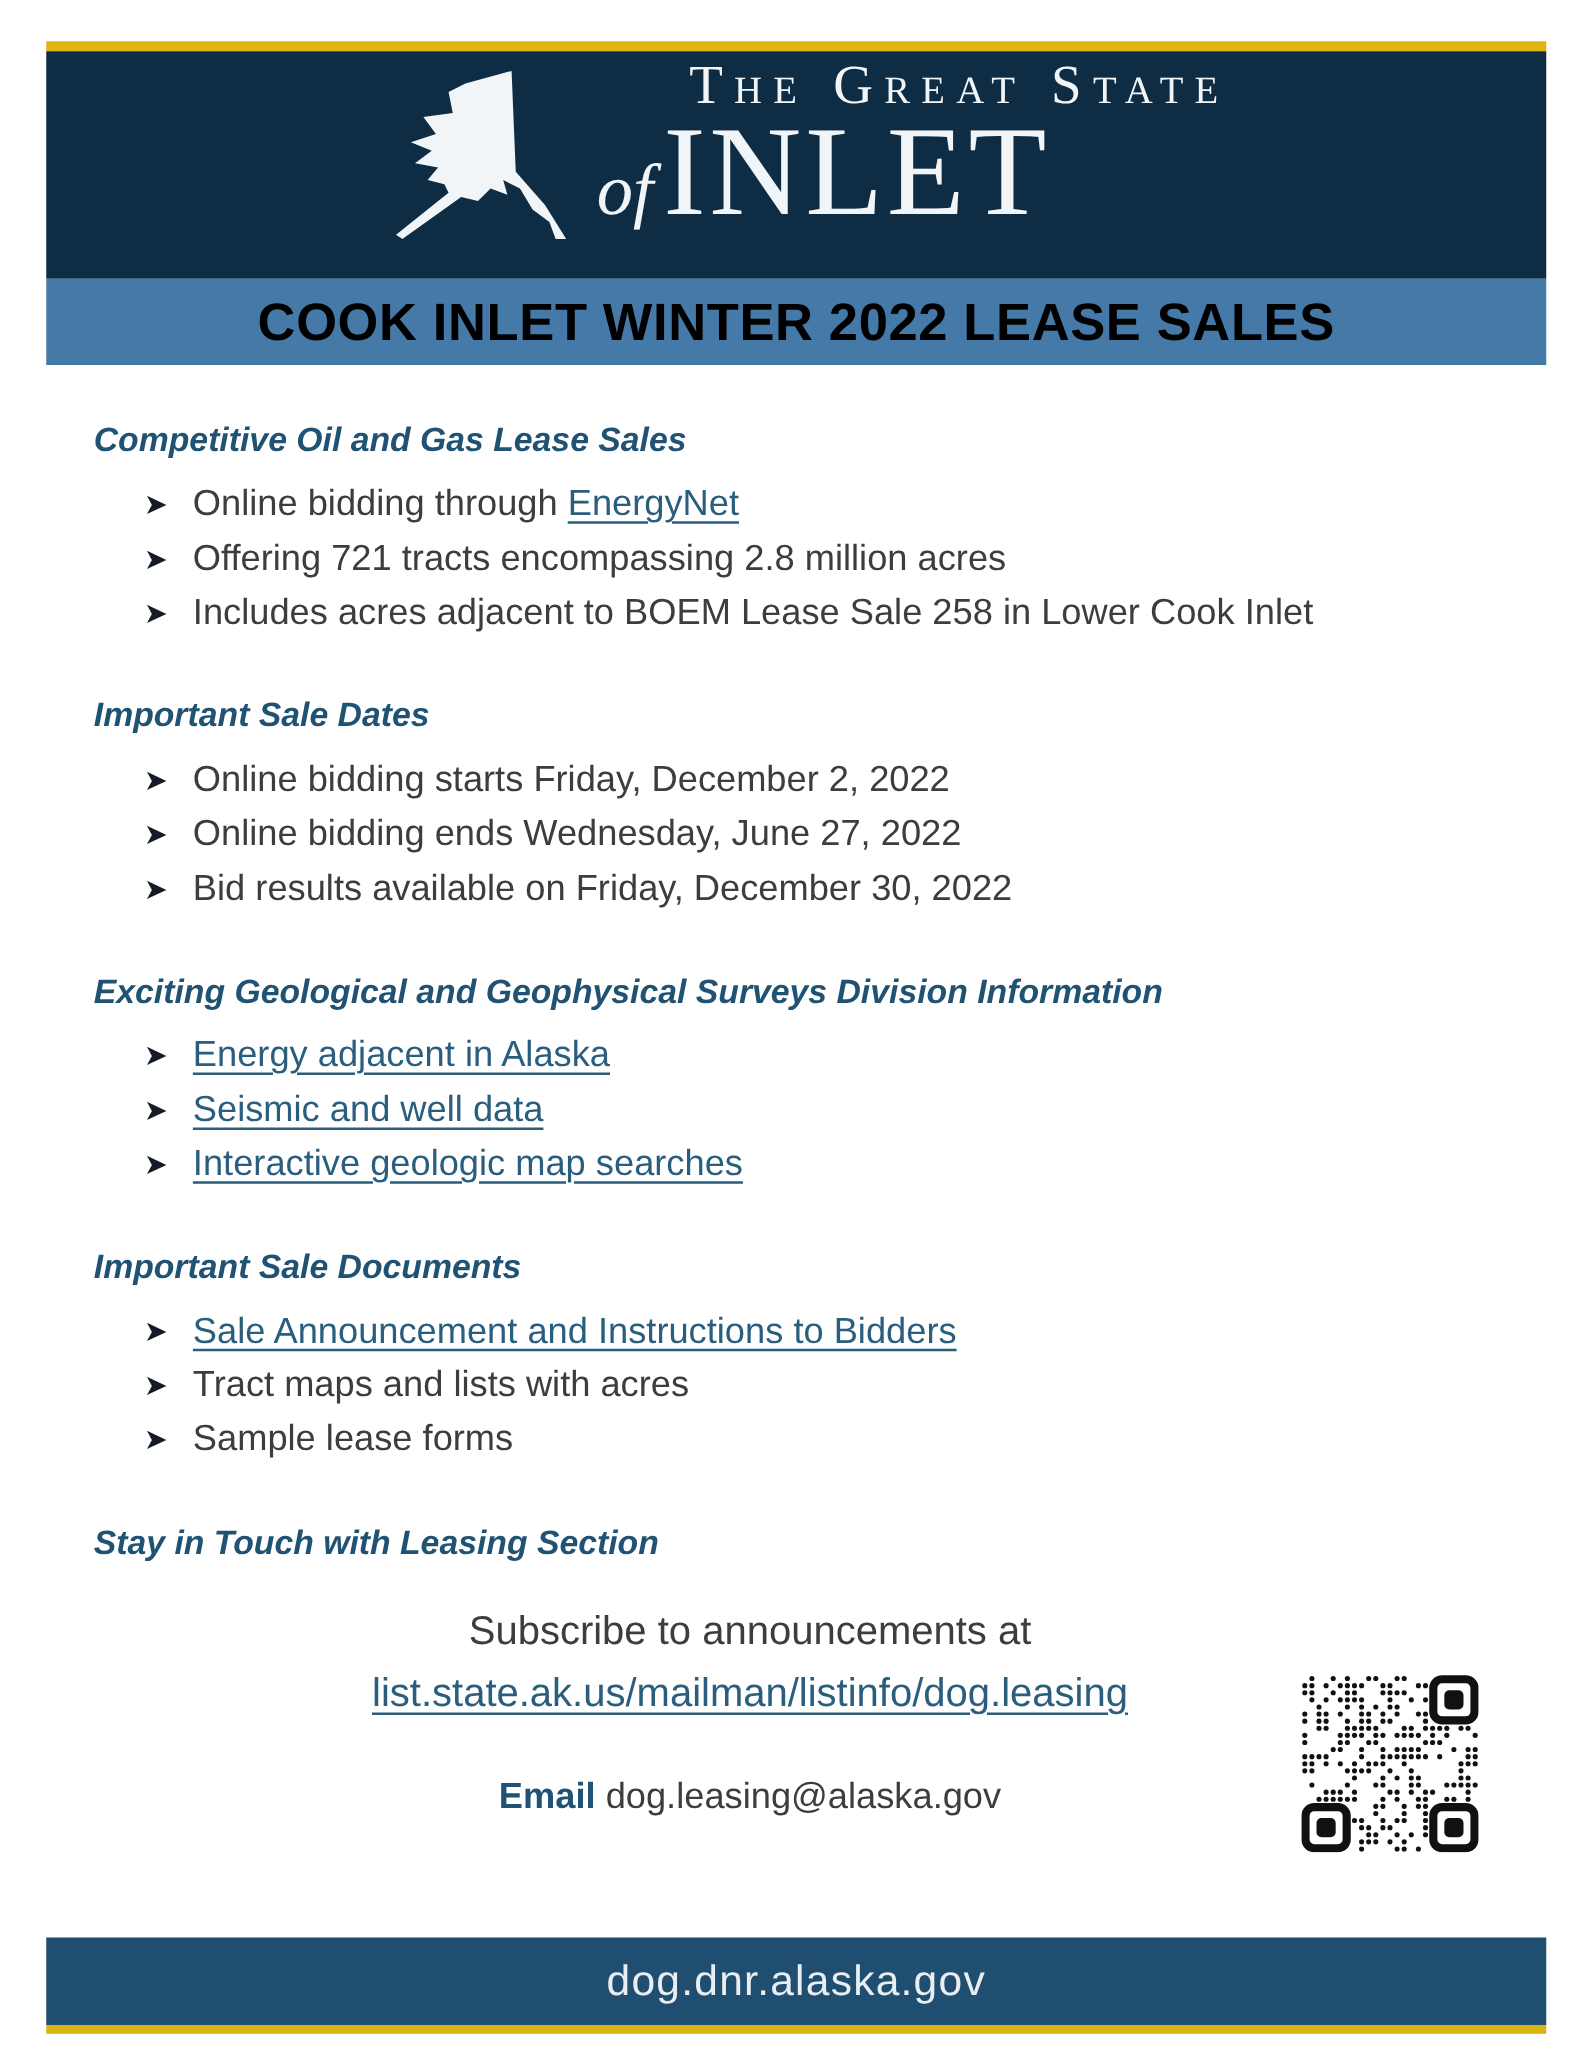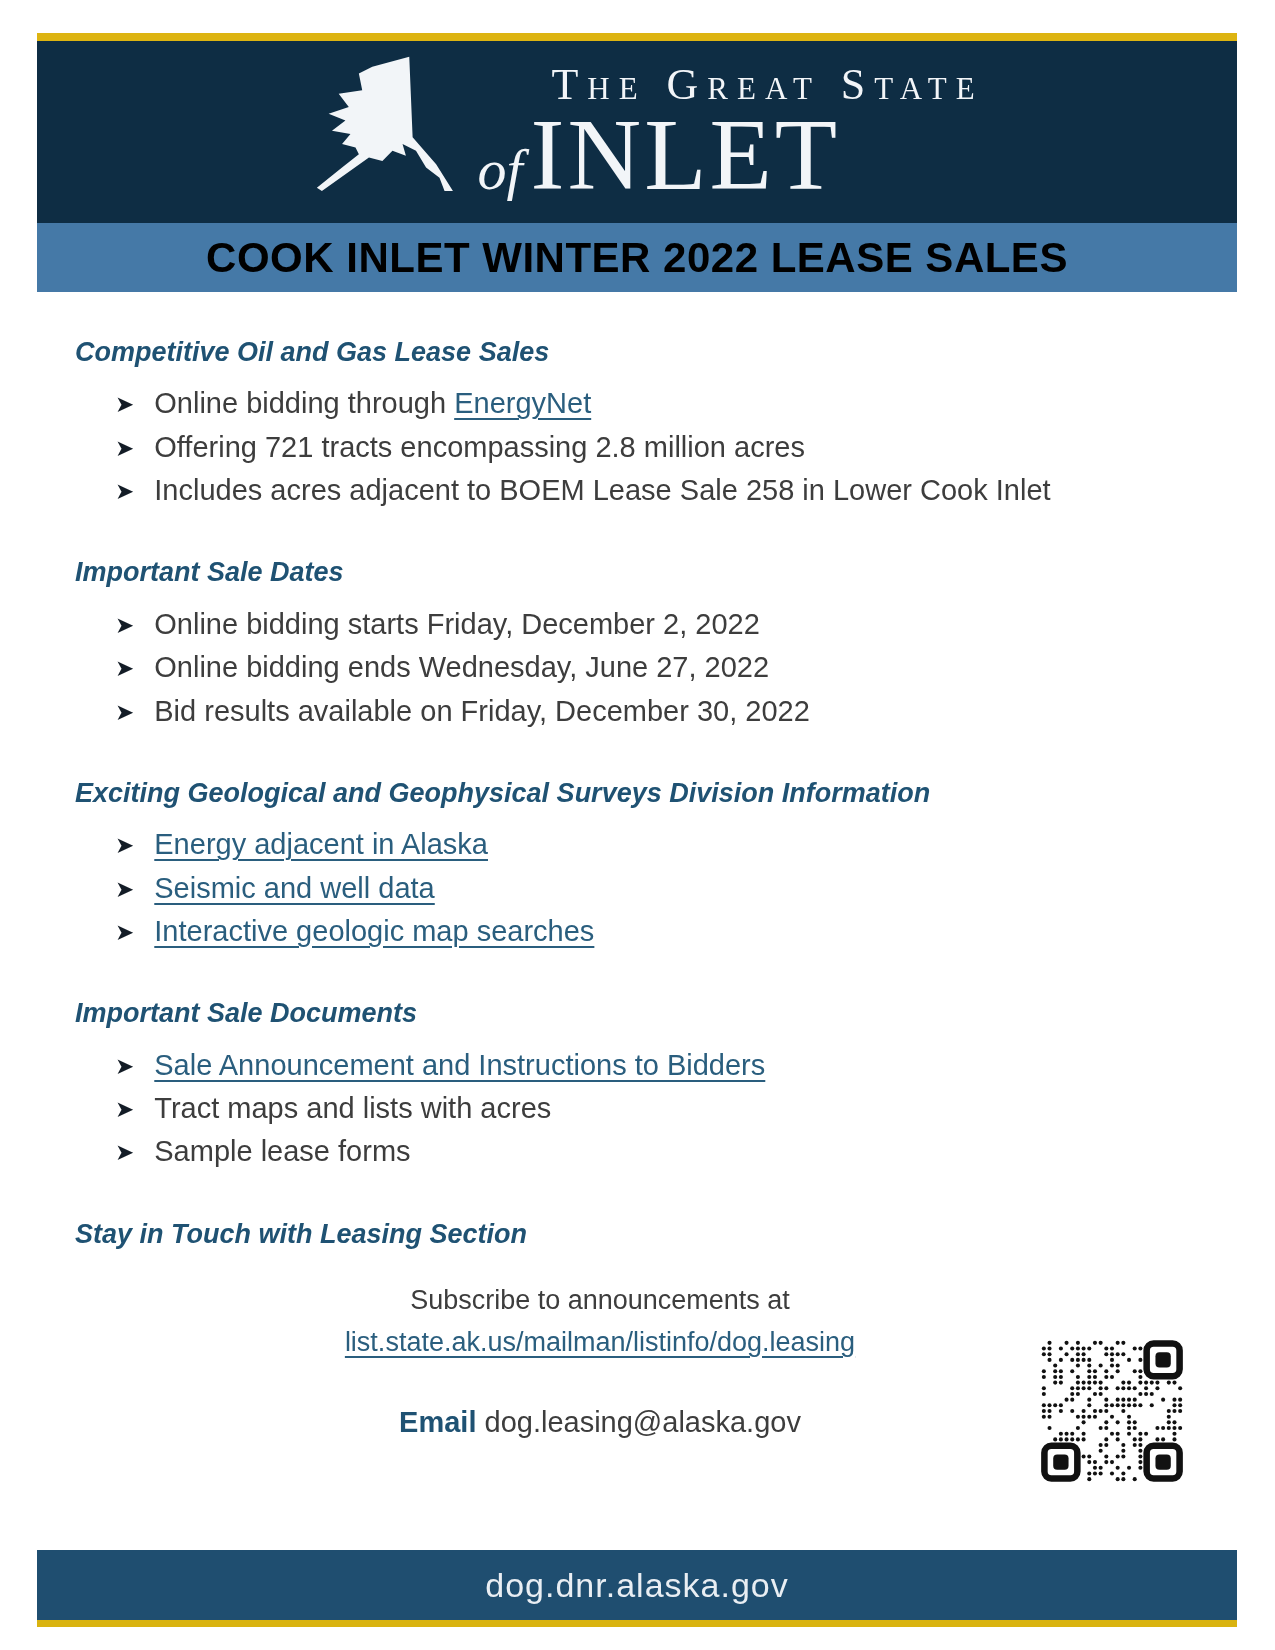--- a/index.html
+++ b/index.html
@@ -25,21 +25,21 @@
   }
 
   
   .header-wrap { position: absolute; top: 33px; left: 37px; width: 1200px; }
   .gold-bar-top { height: 8px; background: var(--gold); }
   .navy-header {
     height: 182px; background: var(--navy);
     display: flex; align-items: center; justify-content: center;
     color: var(--off-white);
   }
-  .logo { display: flex; align-items: center; }
+  .logo { display: flex; }
   .logo-map { width: 215px; height: 168px; margin-right: -28px; margin-top: 4px; flex: none; }
   .logo-text { display: flex; flex-direction: column; align-items: flex-start; }
   .logo-line1 {
     font-family: "Liberation Serif", serif;
     font-variant: small-caps;
     font-size: 44px; letter-spacing: 9px;
     line-height: 1; margin-left: 74px;
   }
   .logo-line2 { display: flex; align-items: baseline; line-height: 0.9; margin-top: 2px; }
   .logo-of {
@@ -80,21 +80,21 @@
   a.doc-link, a.inline-link {
     color: var(--link-blue);
     text-decoration: underline;
     text-decoration-thickness: 2px;
     text-underline-offset: 5px;
     cursor: pointer;
   }
 
   
   .contact { margin-top: 30px; }
-  .subscribe-block { width: 1050px; text-align: center; font-size: 27px; color: var(--body-text); line-height: 1.55; }
+  .subscribe-block { width: 1050px; text-align: center; font-size: 32px; color: var(--body-text); line-height: 1.55; }
   .email-line { width: 1050px; text-align: center; font-size: 29px; color: var(--body-text); margin-top: 42px; }
   .email-label { color: var(--heading-blue); font-weight: bold; }
 
   
   .qr-box { position: absolute; left: 1041px; top: 1340px; width: 142px; height: 142px; }
 
   
   .footer-wrap { position: absolute; top: 1537px; left: 37px; width: 1200px; }
   .footer-band {
     height: 70px; background: var(--footer-navy);

